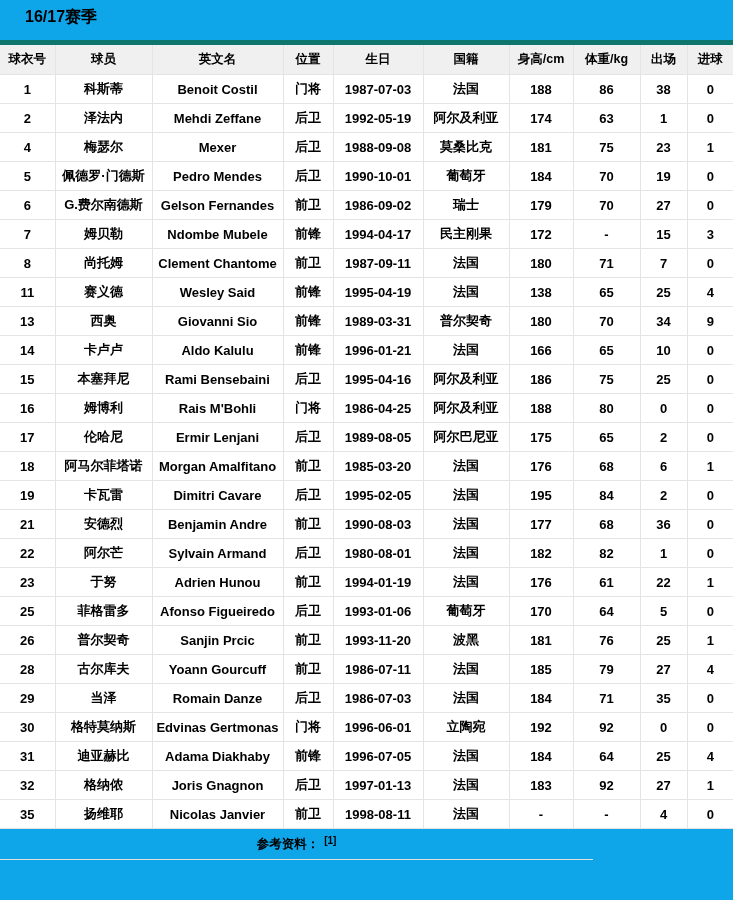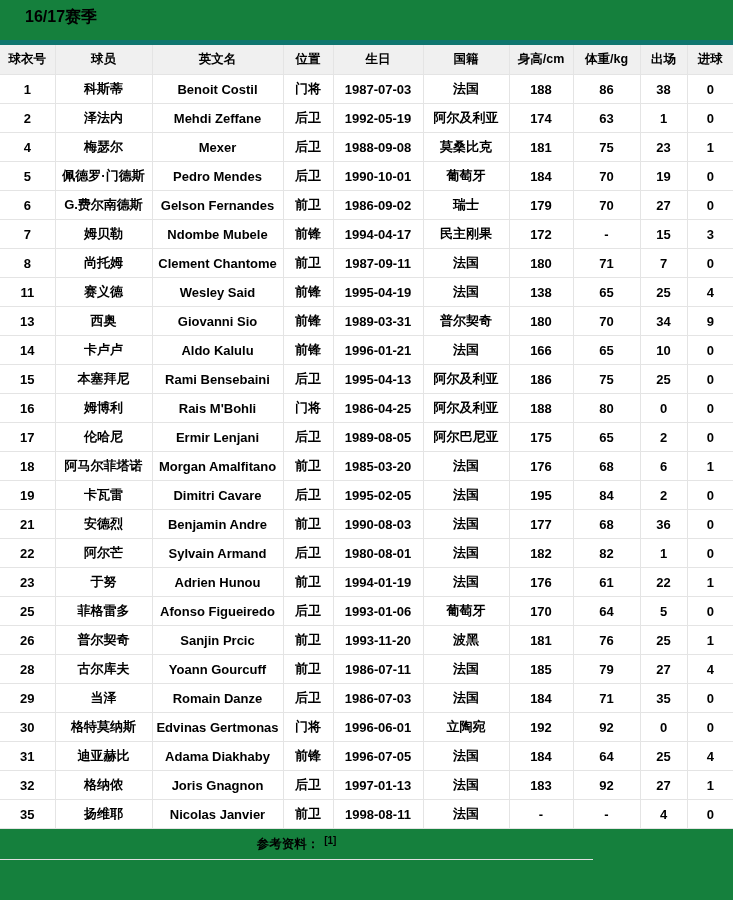--- a/index.html
+++ b/index.html
@@ -5,21 +5,21 @@
   html, body {
     margin: 0;
     padding: 0;
     background: #ffffff;
     color: #000000;
     font-family: "Liberation Sans", "DejaVu Sans", sans-serif;
   }
   .page {
     width: 733px;
     height: 900px;
-    background: #15803d;
+    background: #0ea5e9;
     overflow: hidden;
   }
   .page-title {
     font-size: 16px;
     font-weight: bold;
     margin: 6px 0 0 25px;
     line-height: 22px;
     height: 22px;
     color: #000000;
   }
@@ -225,21 +225,21 @@
           <td>166</td>
           <td>65</td>
           <td>10</td>
           <td>0</td>
         </tr>
         <tr>
           <td>15</td>
           <td>本塞拜尼</td>
           <td>Rami Bensebaini</td>
           <td>后卫</td>
-          <td>1995-04-13</td>
+          <td>1995-04-16</td>
           <td>阿尔及利亚</td>
           <td>186</td>
           <td>75</td>
           <td>25</td>
           <td>0</td>
         </tr>
         <tr>
           <td>16</td>
           <td>姆博利</td>
           <td>Rais M'Bohli</td>

